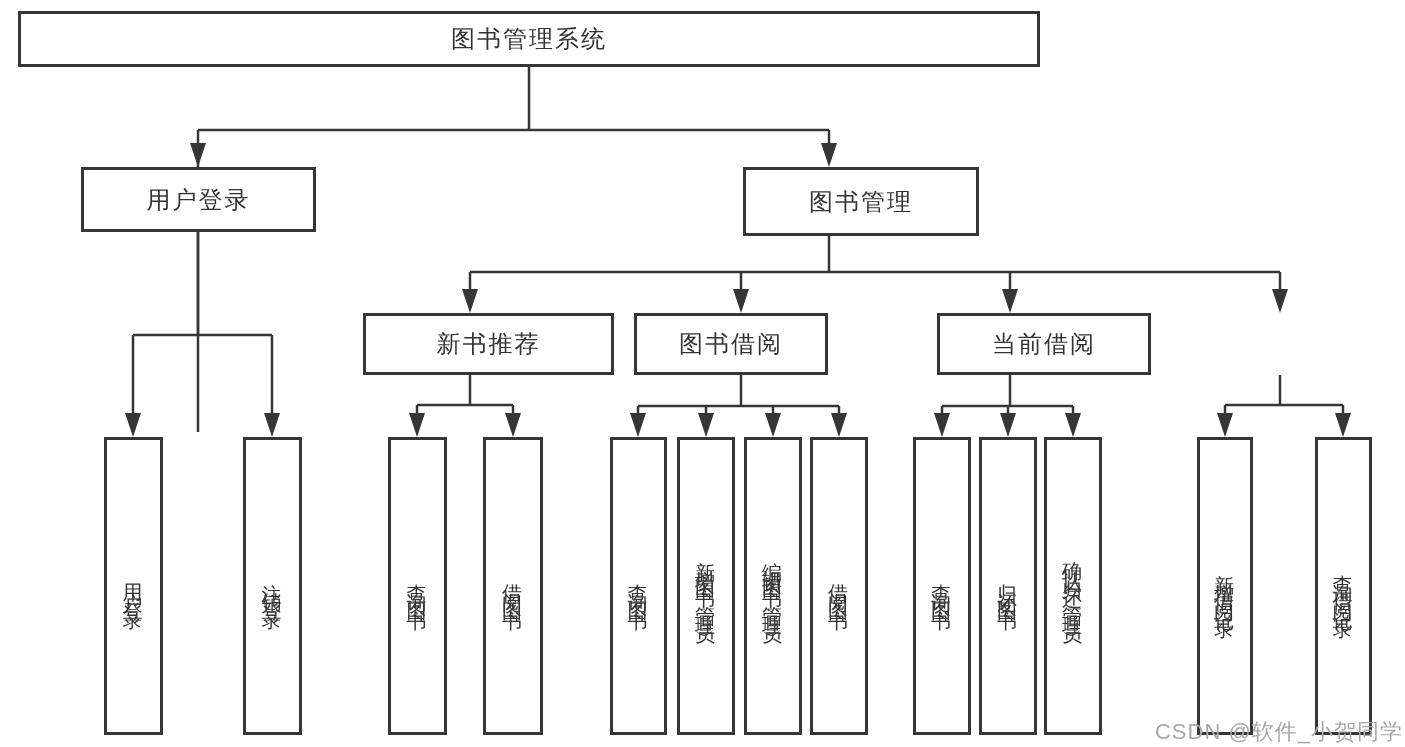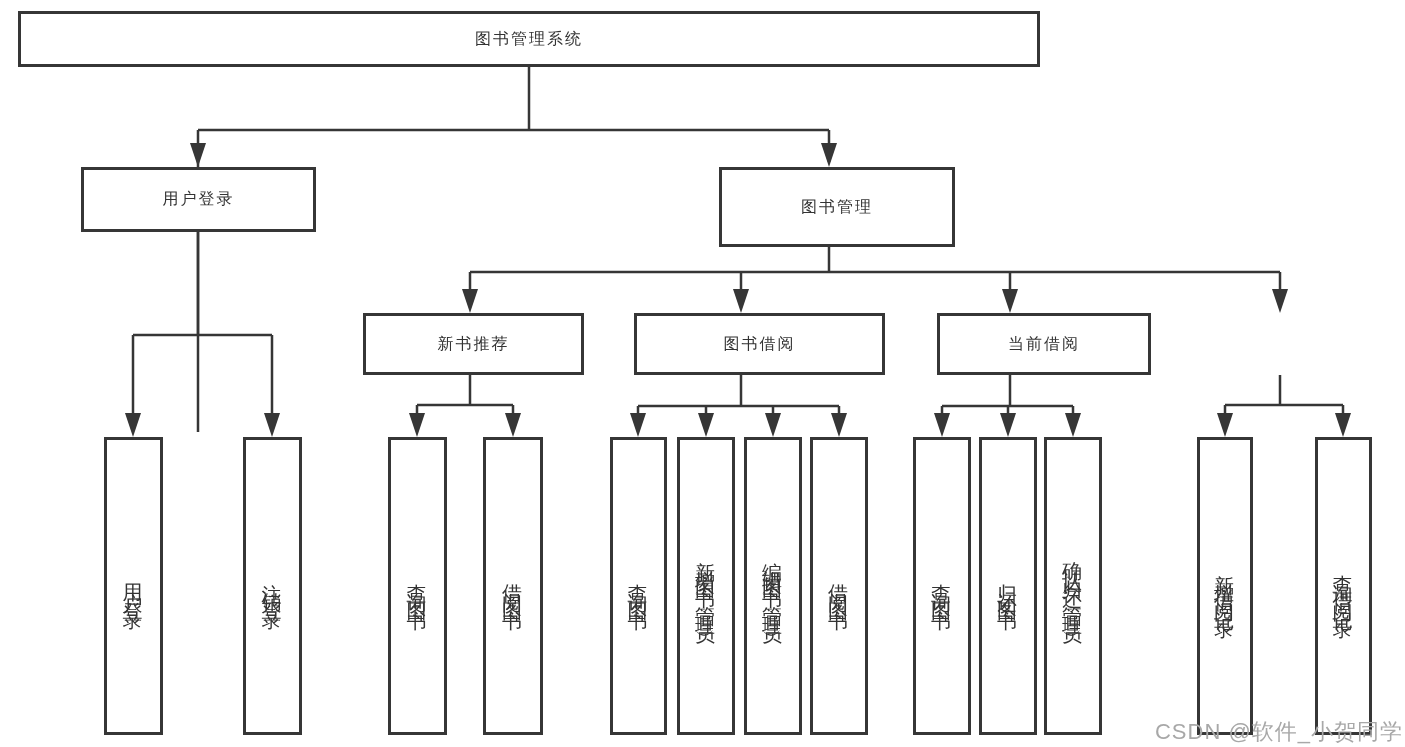--- a/index.html
+++ b/index.html
@@ -22,21 +22,21 @@
   .node{
     position:absolute;
     box-sizing:border-box;
     border:3px solid var(--line);
     background:#fff;
     display:flex;align-items:center;justify-content:center;
     color:var(--text);
     z-index:2;
   }
   .node.h span{
-    font-size:16px;
+    font-size:24px;
     letter-spacing:2px;
     white-space:nowrap;
   }
   .node.v span{
     writing-mode:vertical-rl;
     text-orientation:mixed;
     font-size:20px;
     letter-spacing:9px;
     white-space:nowrap;
   }
@@ -98,28 +98,28 @@
     </g>
   </svg>
 
   <div class="node h" style="left:18px;top:11px;width:1022px;height:56px">
     <span>图书管理系统</span>
   </div>
 
   <div class="node h" style="left:81px;top:167px;width:235px;height:65px">
     <span>用户登录</span>
   </div>
-  <div class="node h" style="left:719px;top:167px;width:236px;height:80px">
+  <div class="node h" style="left:743px;top:167px;width:236px;height:69px">
     <span>图书管理</span>
   </div>
 
-  <div class="node h" style="left:363px;top:313px;width:221px;height:62px">
+  <div class="node h" style="left:363px;top:313px;width:251px;height:62px">
     <span>新书推荐</span>
   </div>
-  <div class="node h" style="left:634px;top:313px;width:251px;height:62px">
+  <div class="node h" style="left:634px;top:313px;width:194px;height:62px">
     <span>图书借阅</span>
   </div>
   <div class="node h" style="left:937px;top:313px;width:214px;height:62px">
     <span>当前借阅</span>
   </div>
 
   <div class="node v" style="left:104px;top:437px;width:59px;height:298px">
     <span>用户登录</span>
   </div>
   <div class="node v" style="left:243px;top:437px;width:59px;height:298px">

